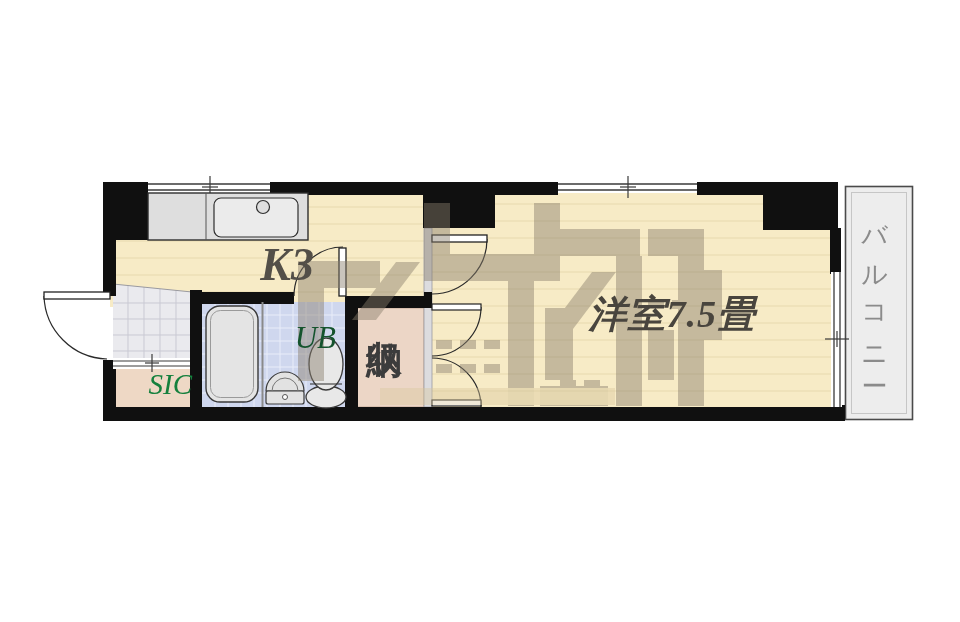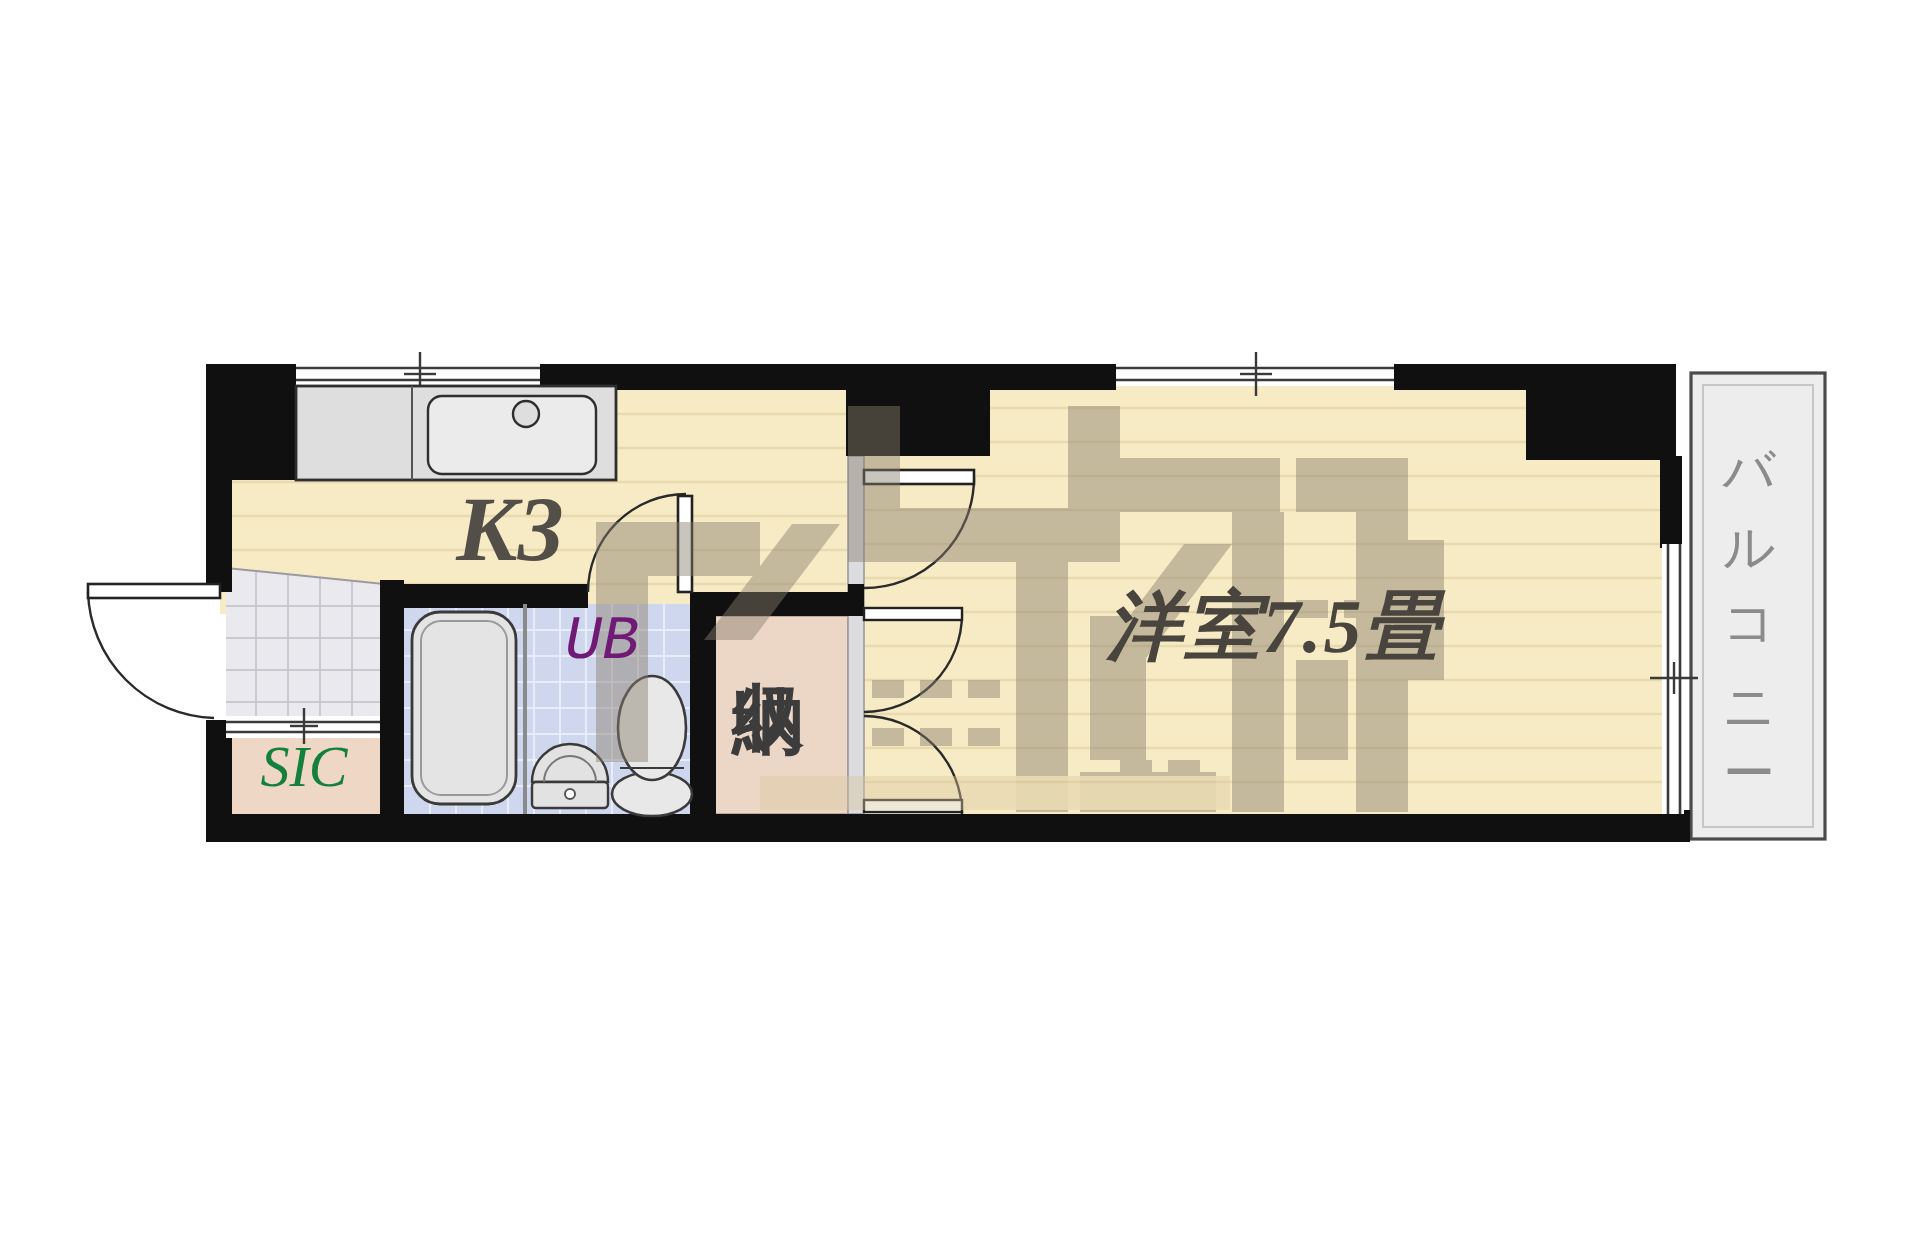--- a/index.html
+++ b/index.html
@@ -3,25 +3,25 @@
 <meta charset="utf-8">
 <style>
   html,body{margin:0;padding:0;background:#ffffff;}
   .canvas{
     position:relative;width:960px;height:622px;background:#ffffff;overflow:hidden;
     font-family:"Liberation Serif", serif;
   }
   .canvas svg{position:absolute;left:0;top:0;}
   .room-label{
     position:absolute;color:#4d4942;font-style:italic;
-    font-family:"Liberation Serif", serif;text-align:center;line-height:1;
+    font-family:"Liberation Serif", serif;text-align:right;line-height:1;
     pointer-events:none;white-space:nowrap;
   }
   .lbl-k3{left:196px;top:242px;width:118px;font-size:46px;color:#534f48;font-weight:bold;}
-  .lbl-ub{left:266px;top:306px;width:70px;font-size:31px;color:#701a75;font-family:Liberation Mono, monospace;}
+  .lbl-ub{left:266px;top:322px;width:70px;font-size:31px;color:#14532d;}
   .lbl-sic{left:112px;top:370px;width:80px;font-size:29px;color:#15803d;}
   .lbl-main{left:518px;top:295px;width:238px;font-size:38px;color:#49453e;font-weight:bold;letter-spacing:1px;}
   .lbl-vert{
     position:absolute;writing-mode:vertical-rl;text-orientation:upright;
     font-family:"Liberation Serif", serif;line-height:1;pointer-events:none;
   }
   .lbl-storage{left:366px;top:311px;height:100px;font-size:36px;color:#3c3c3c;font-weight:bold;letter-spacing:3px;font-style:normal;}
   .lbl-balcony{left:861px;top:206px;height:214px;font-size:26px;color:#8b8b8b;letter-spacing:12px;}
 </style>
 </head>

